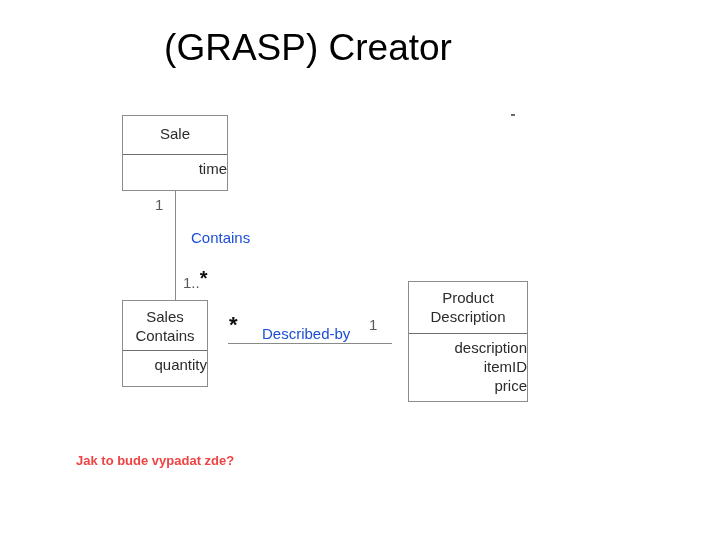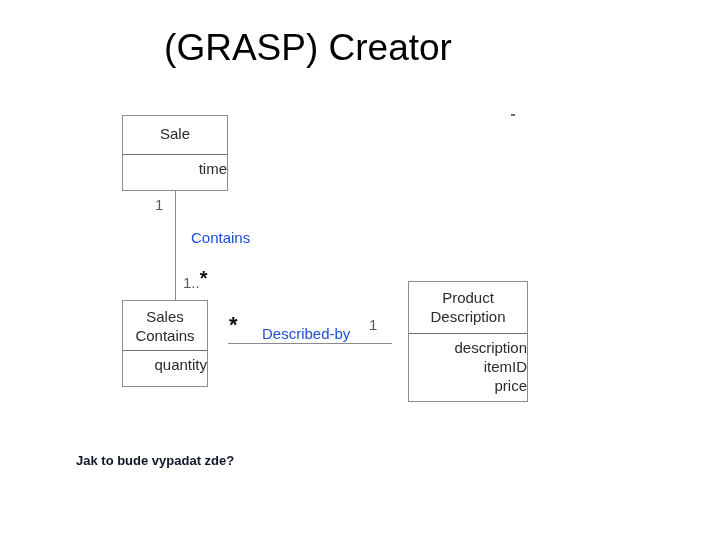--- a/index.html
+++ b/index.html
@@ -162,21 +162,21 @@
   }
 
   
   #bottom-note {
     position: absolute;
     left: 76px;
     top: 452px;
     font-size: 13px;
     line-height: 17px;
     font-weight: 700;
-    color: #0f172a;
+    color: #ef4444;
     white-space: nowrap;
   }
 </style>
 </head>
 <body>
 
 <div id="slide-title">(GRASP) Creator</div>
 
 <div id="class-diagram">
 

